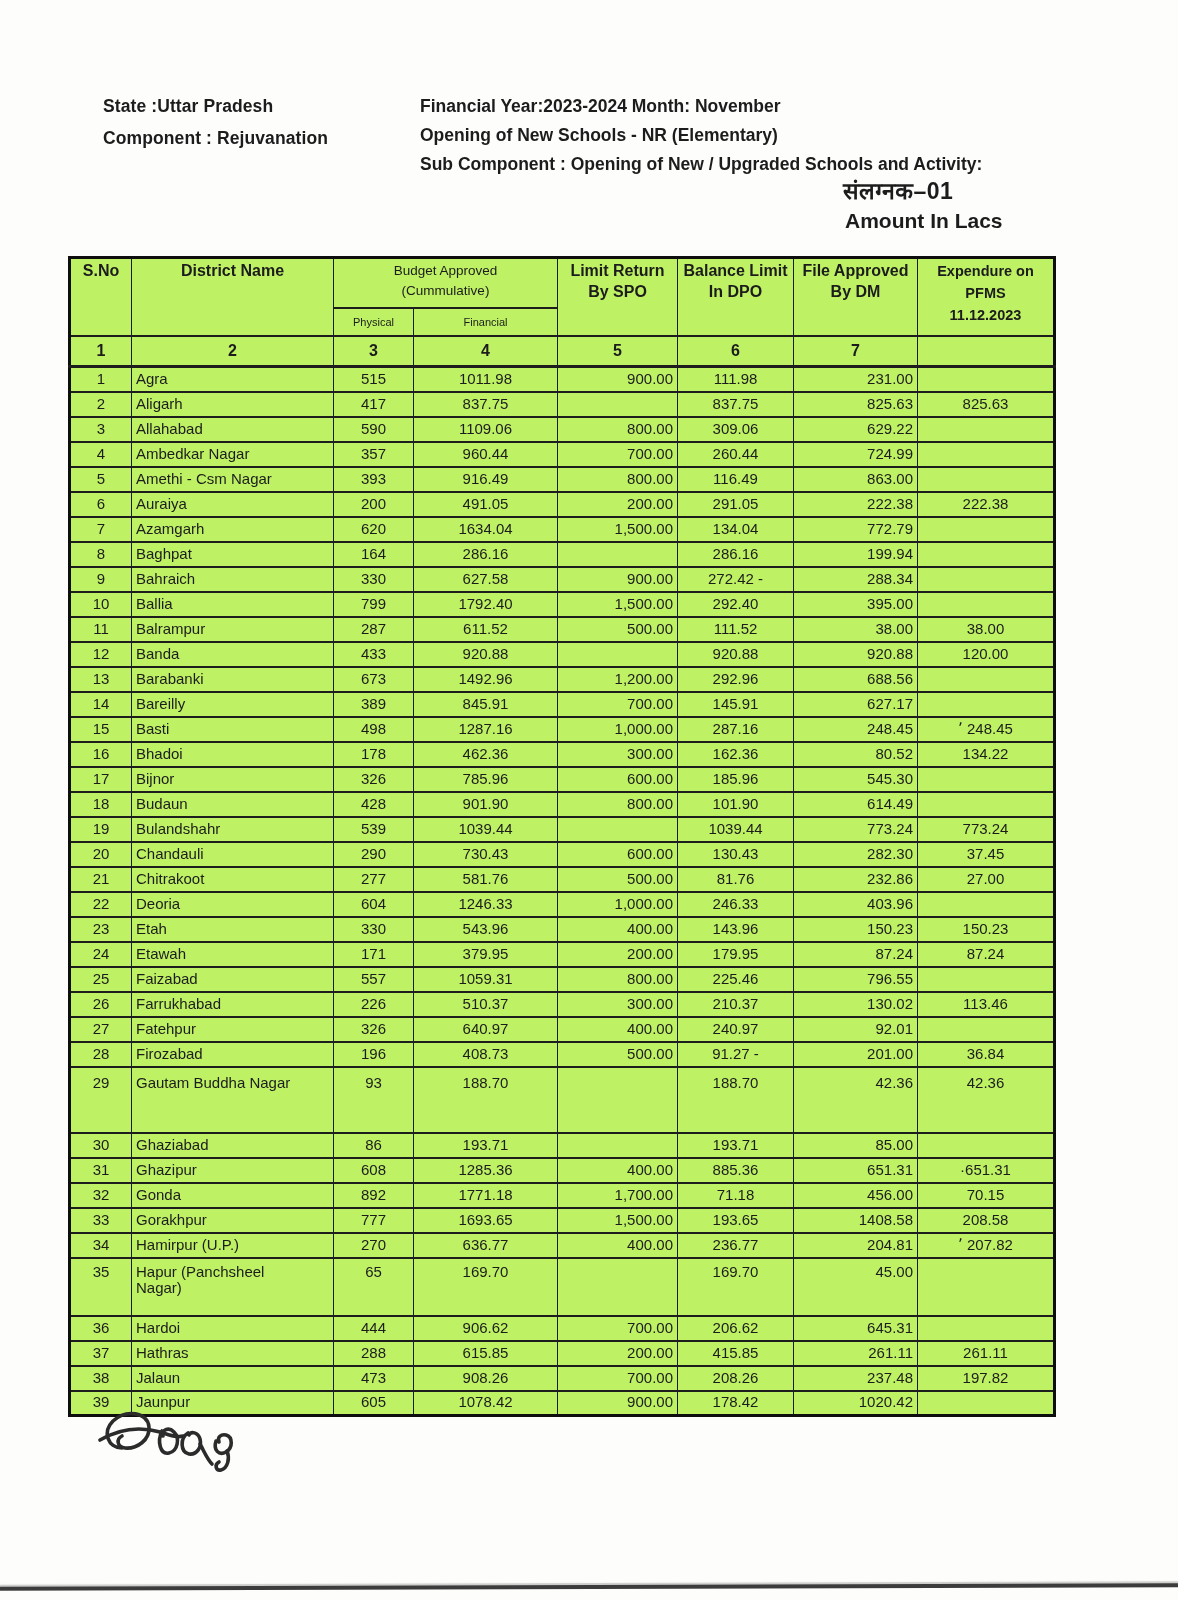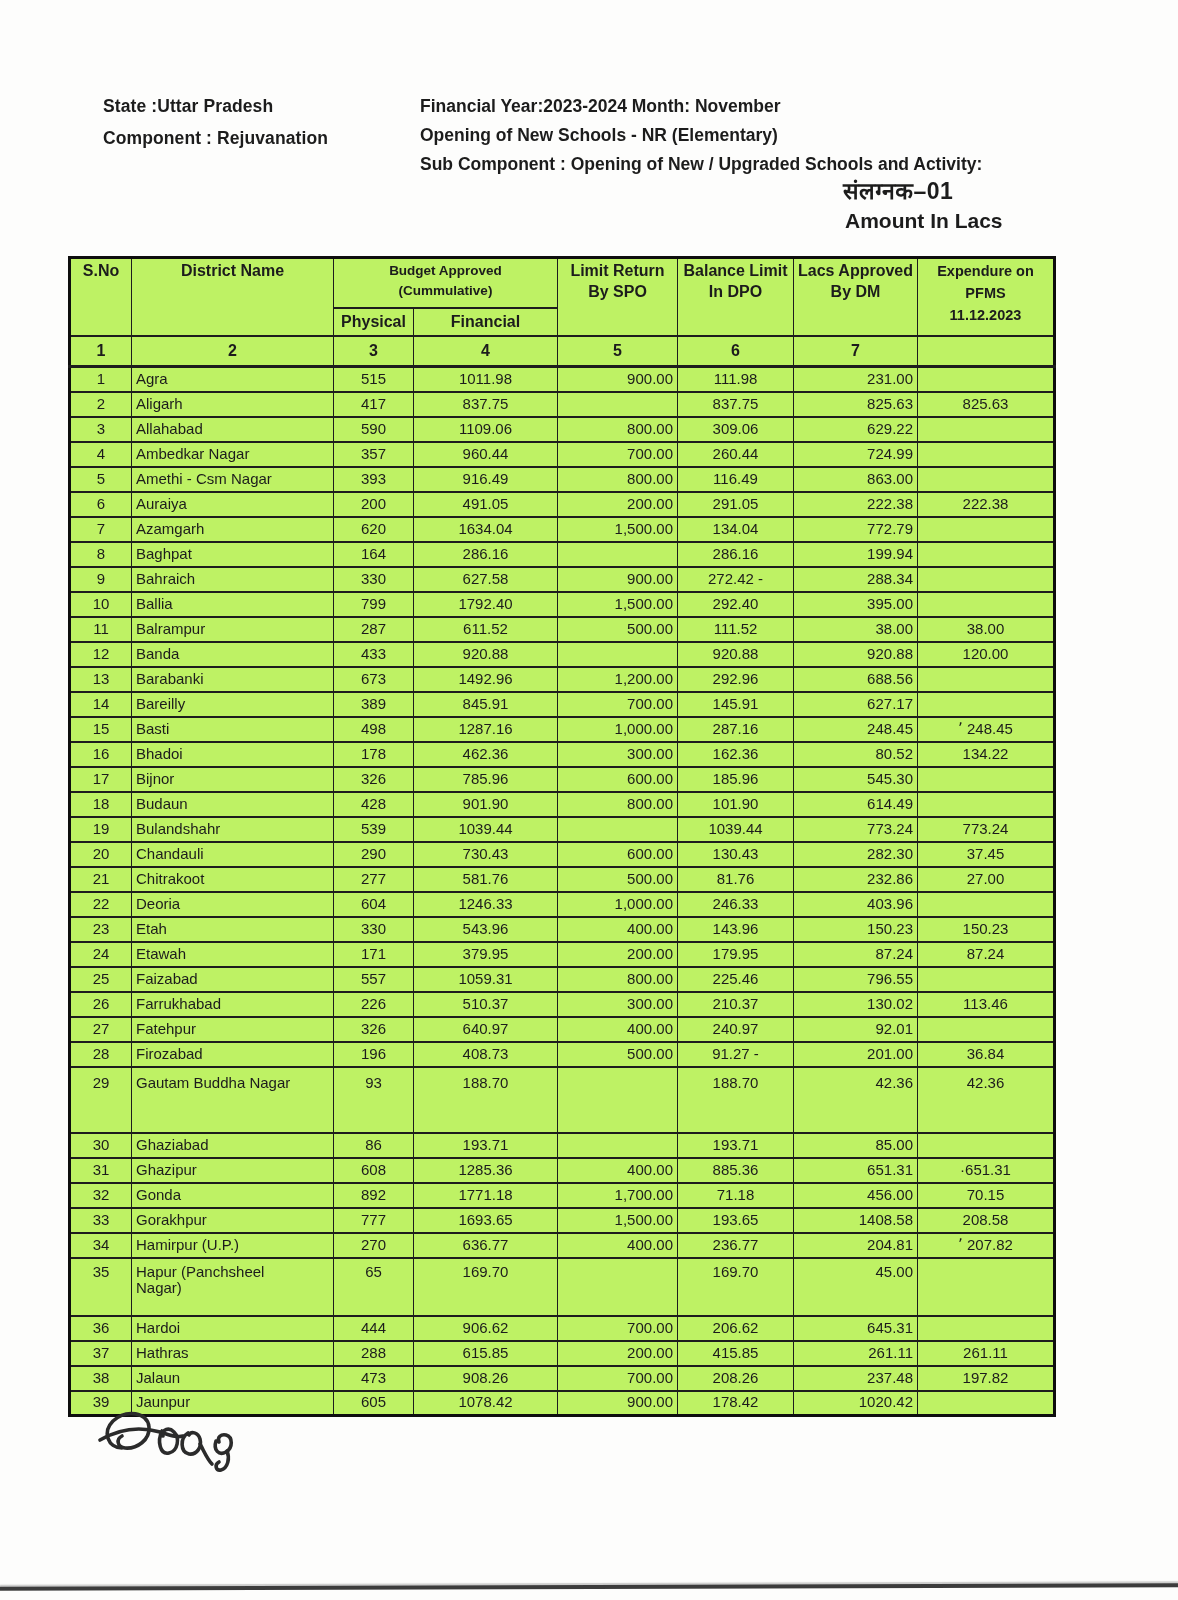--- a/index.html
+++ b/index.html
@@ -49,22 +49,22 @@
   }
   thead th {
     font-weight: bold;
     vertical-align: top;
     white-space: pre-line;
     padding-top: 6px;
   }
   tr.hrow1 { height: 50px; }
   tr.hrow2 { height: 28px; }
   th.h-main  { font-size: 16px; line-height: 1.3; text-align: center; }
-  th.h-group { font-size: 13.5px; line-height: 1.45; text-align: center; font-weight: bold; }
-  th.h-sub   { font-size: 16px; font-weight: 700; text-align: center; vertical-align: middle; padding-top: 0; }
+  th.h-group { font-size: 13.5px; line-height: 1.45; text-align: center; font-weight: normal; }
+  th.h-sub   { font-size: 11px; font-weight: 400; text-align: center; vertical-align: middle; padding-top: 0; }
   th.h-exp   { font-size: 14.5px; line-height: 1.5; }
   tr.numrow { height: 31px; }
   tr.numrow td {
     font-size: 16px; font-weight: bold; text-align: center;
     vertical-align: middle; border-bottom-width: 3px;
   }
   tbody tr { height: 25px; }
   tbody td { font-size: 15px; vertical-align: middle; line-height: 1.12; }
   tbody tr.tall    { height: 66px; }
   tbody tr.tall td { vertical-align: top; padding-top: 7px; }
@@ -124,21 +124,21 @@
     <thead>
       <tr class="hrow1">
         <th class="h-main" rowspan="2">S.No</th>
         <th class="h-main" rowspan="2">District Name</th>
         <th class="h-group" colspan="2">Budget Approved
 (Cummulative)</th>
         <th class="h-main" rowspan="2">Limit Return
 By SPO</th>
         <th class="h-main" rowspan="2">Balance Limit
 In DPO</th>
-        <th class="h-main" rowspan="2">Lacs Approved
+        <th class="h-main" rowspan="2">File Approved
 By DM</th>
         <th class="h-main h-exp" rowspan="2">Expendure on
 PFMS
 11.12.2023</th>
       </tr>
       <tr class="hrow2">
         <th class="h-sub">Physical</th>
         <th class="h-sub">Financial</th>
       </tr>
       <tr class="numrow">

